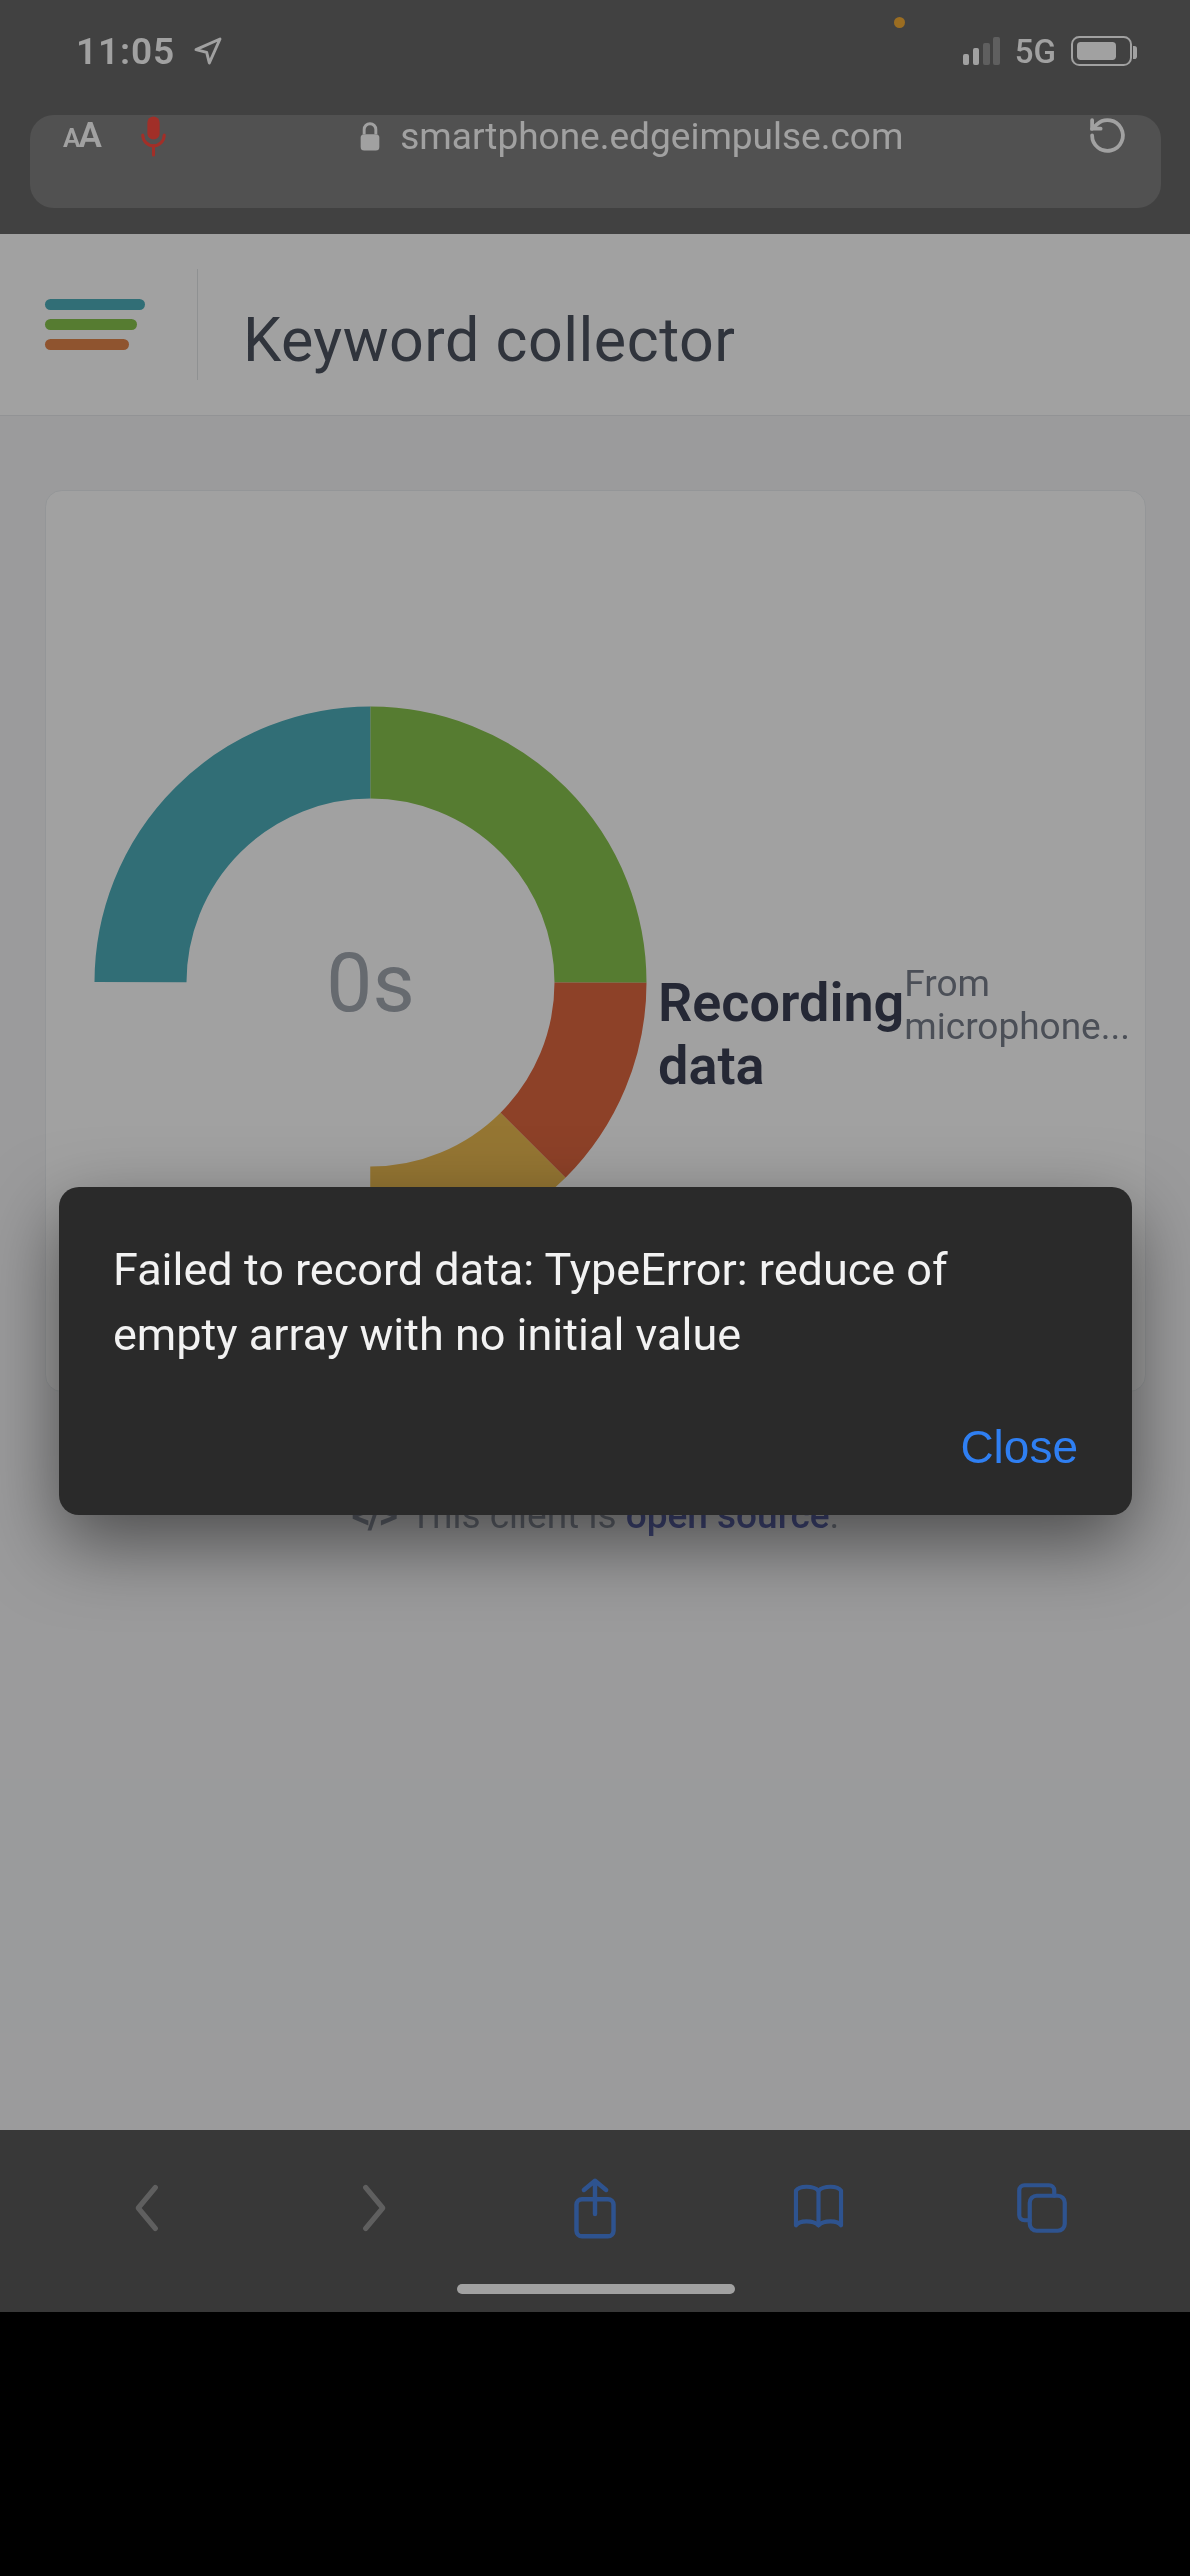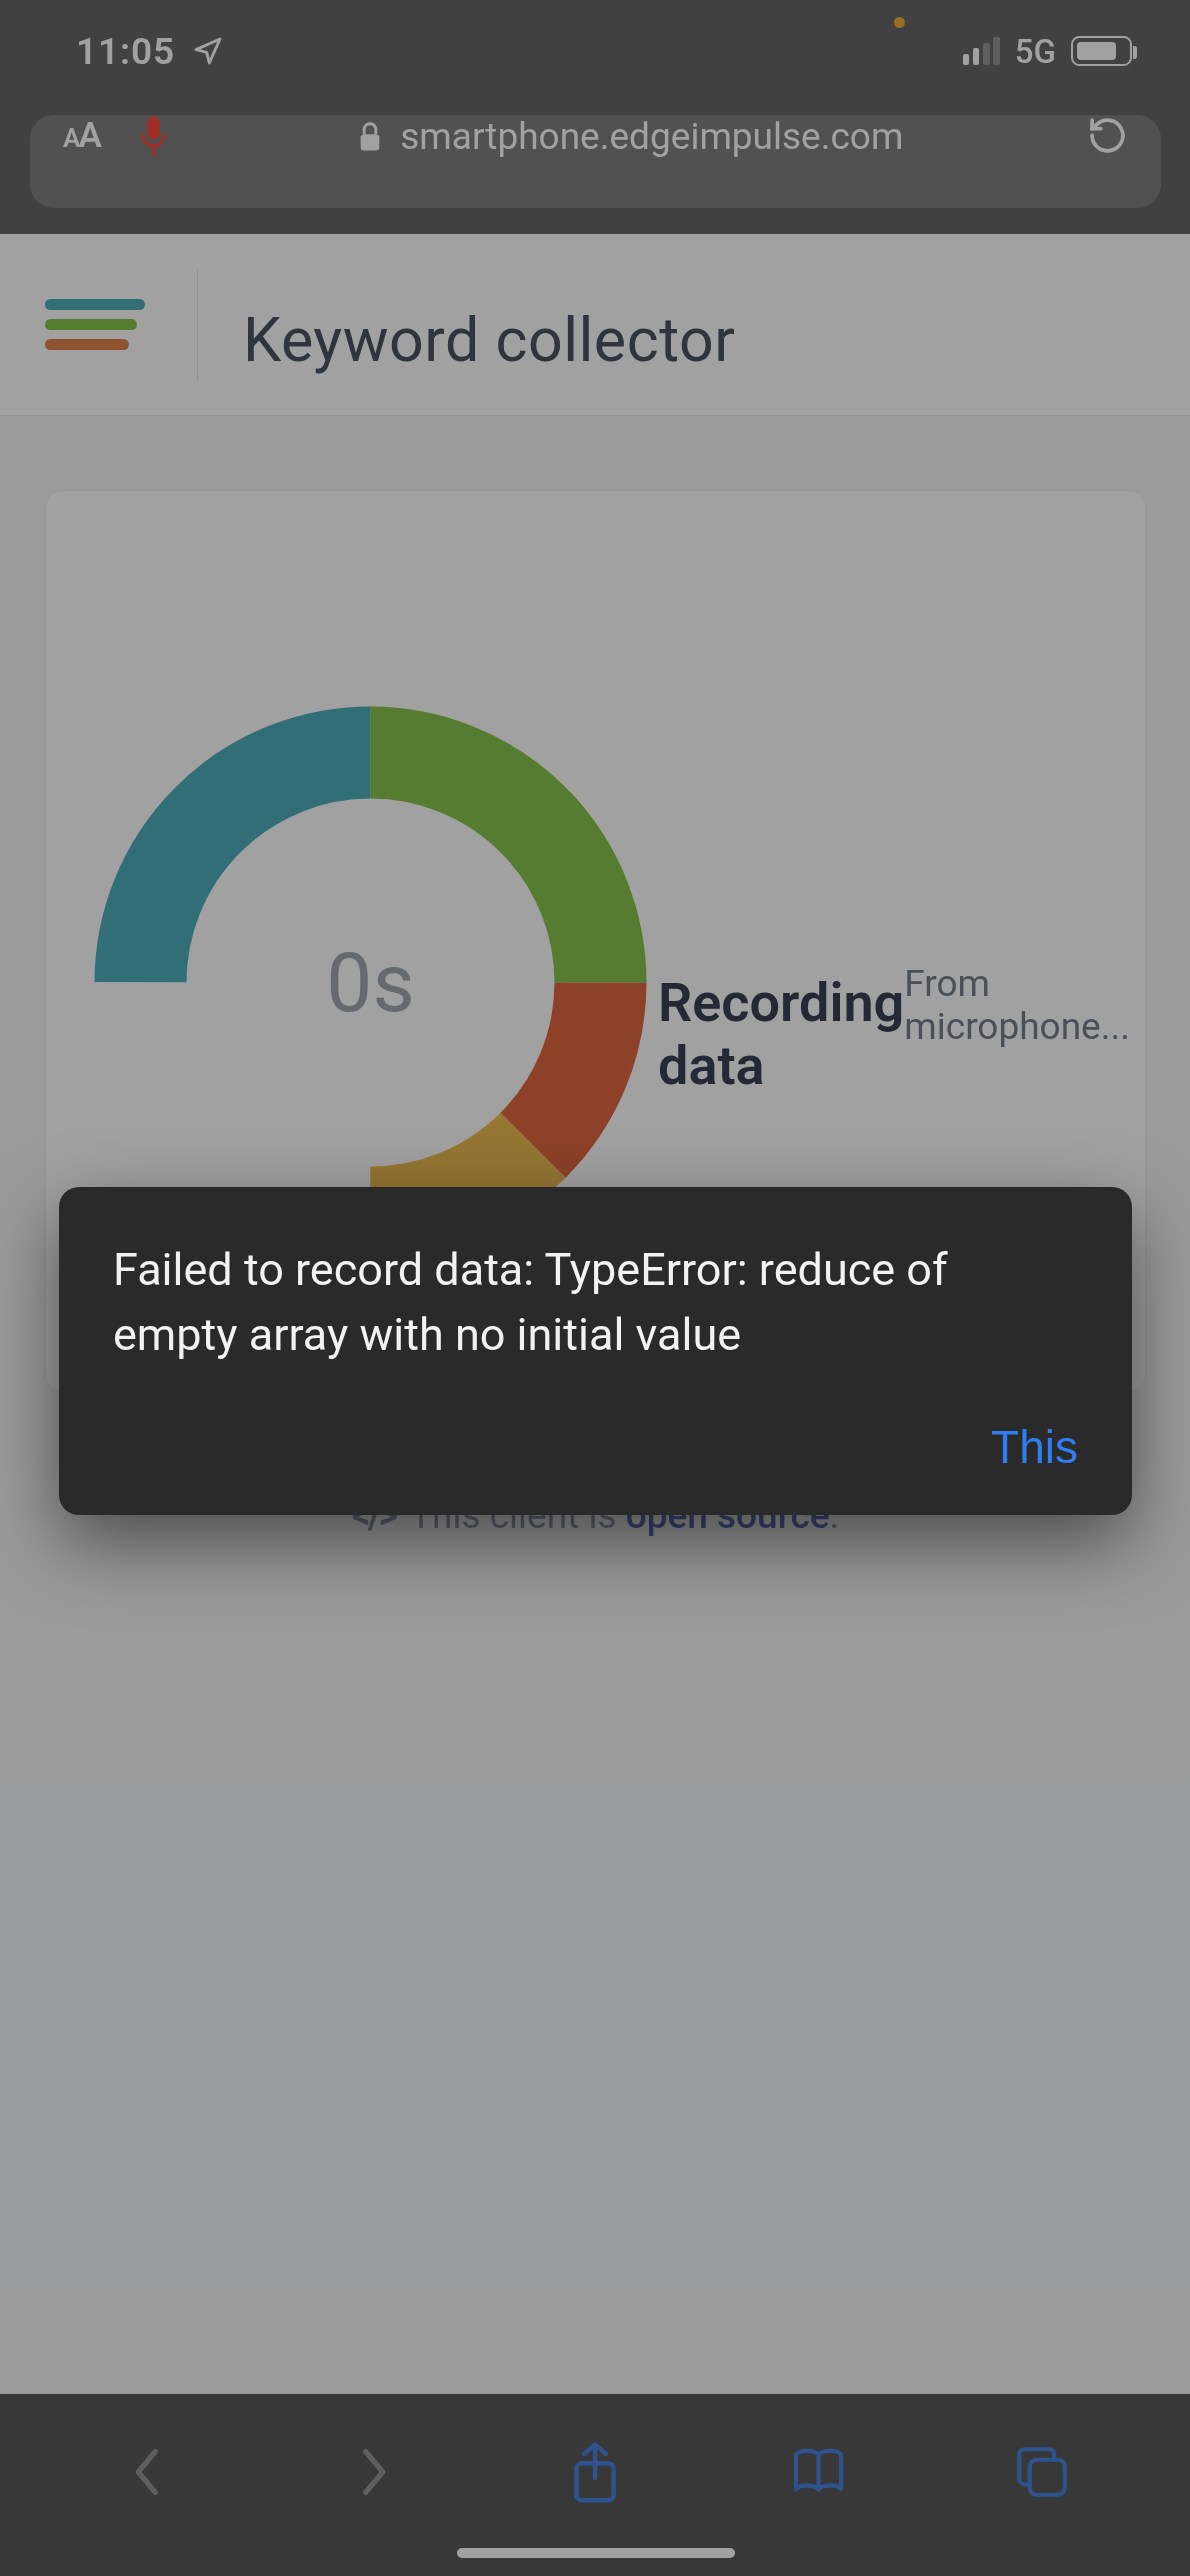--- a/index.html
+++ b/index.html
@@ -1,18 +1,18 @@
 <!DOCTYPE html>
 <html style="font-size:15px"><head>
 <meta charset="utf-8">
 <style>
   * { margin: 0; padding: 0; box-sizing: border-box; }
   html, body { width: 1191px; height: 2576px; font-family: -apple-system, BlinkMacSystemFont, "Segoe UI", Roboto, sans-serif; overflow: hidden; background: #000; }
 
-  .screen { position: relative; width: 1191px; height: 2576px; background: #f4f5f7; }
+  .screen { position: relative; width: 1191px; height: 2312px; background: #f4f5f7; }
 
   
   .status-bar {
     height: 102px;
     background: #5b5b5b;
     display: flex;
     align-items: center;
     justify-content: space-between;
     padding: 0 59px 0 76px;
     color: #fff;
@@ -245,18 +245,18 @@
         </svg>
     </span>
     <div class="home-indicator"></div>
   </div>
 
   <div class="dim"></div>
 
   <div class="alert">
     <div class="alert-msg">Failed to record data: TypeError: reduce of empty array with no initial value</div>
     <div class="alert-actions">
-      <button class="alert-close">This</button>
+      <button class="alert-close">Close</button>
     </div>
   </div>
 
 </div>
 
 
 </body></html>

